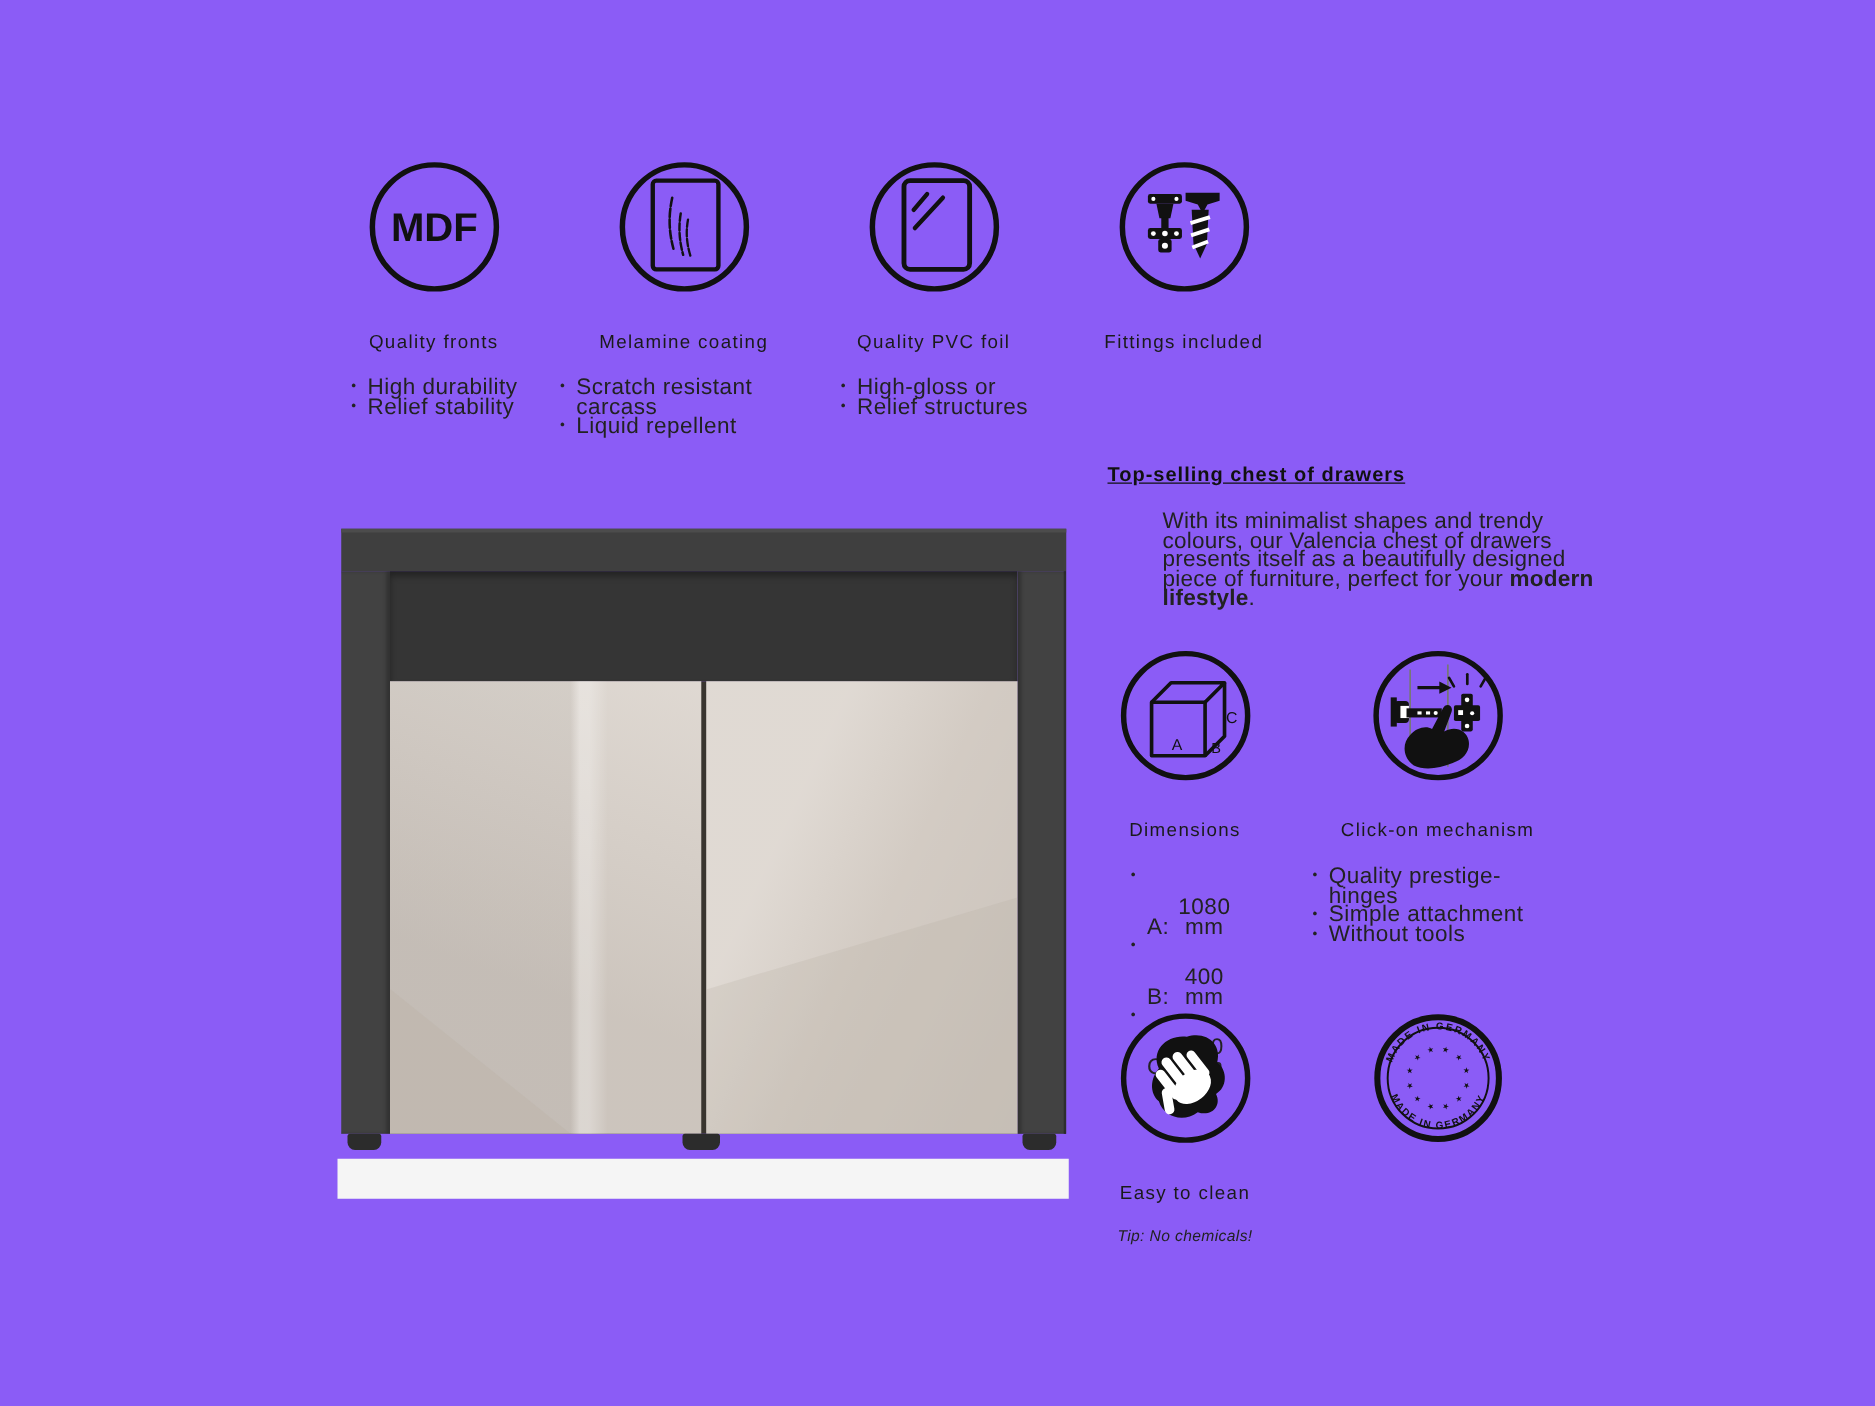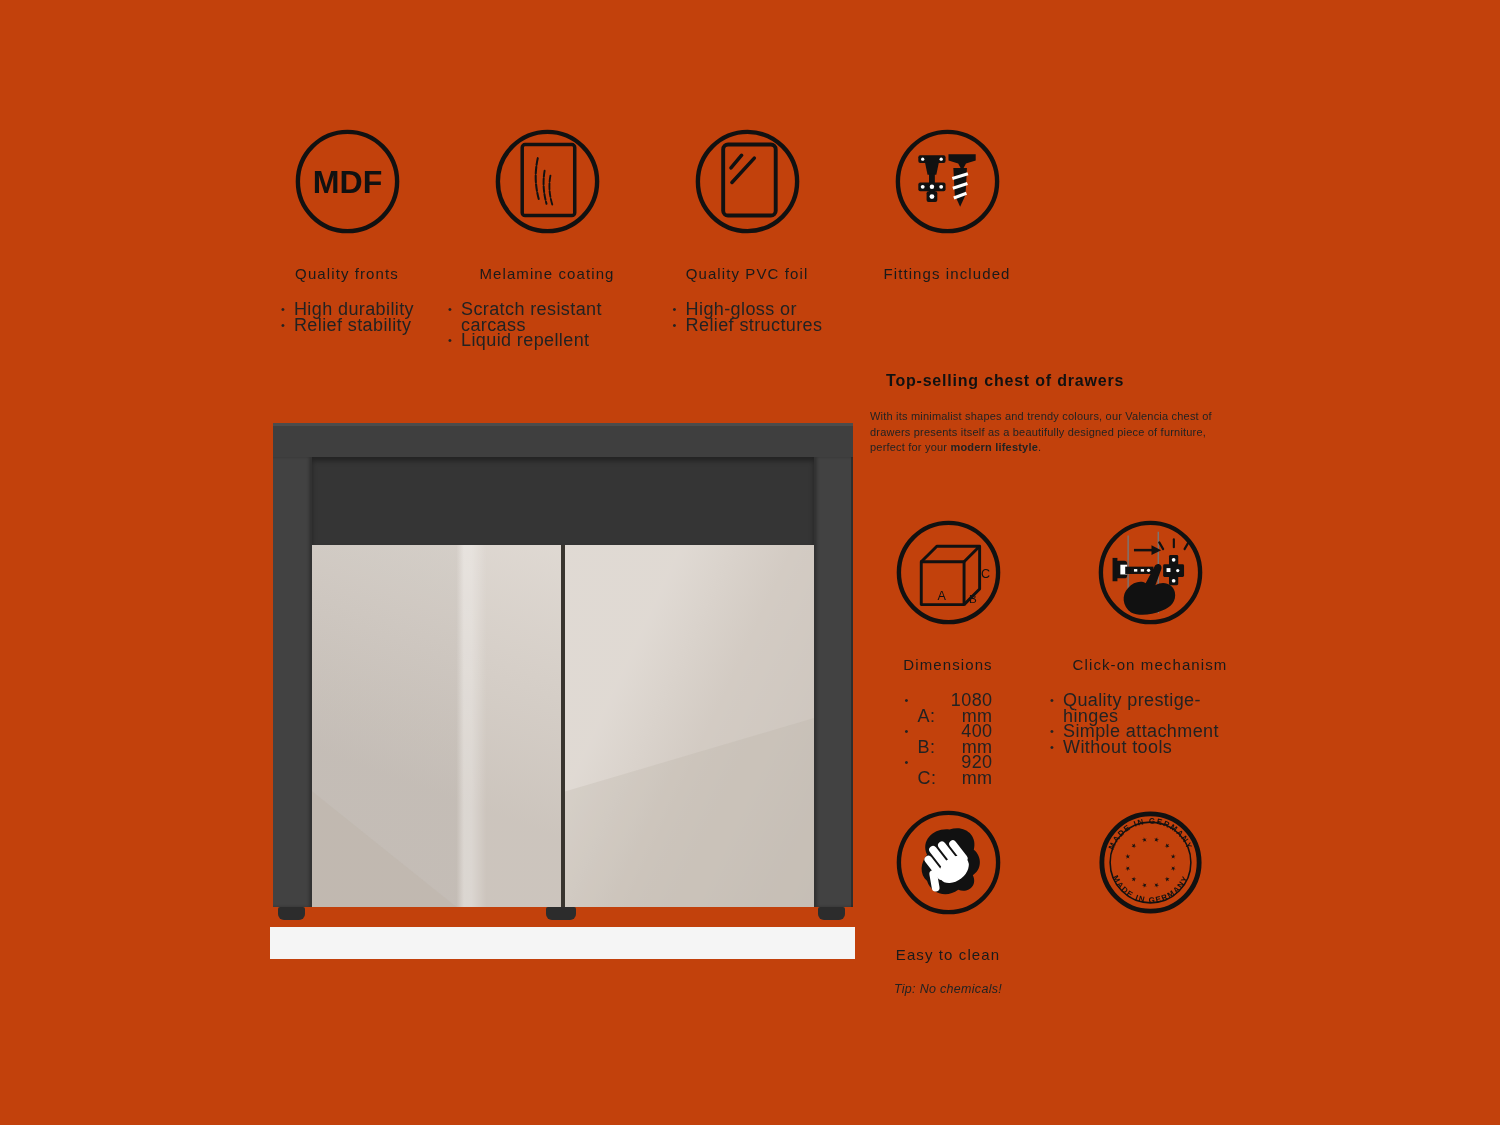--- a/index.html
+++ b/index.html
@@ -1,41 +1,41 @@
 <!DOCTYPE html>
 <html><head>
 <meta charset="utf-8">
 <style>
   html,body{margin:0;padding:0;background:#fff;}
-  .canvas{position:relative;width:1500px;height:1125px;background:#c2410c;overflow:hidden;
+  .canvas{position:relative;width:1500px;height:1125px;background:#8b5cf6;overflow:hidden;
           font-family:"Liberation Sans",sans-serif;color:#1c1c1c;}
   svg text{font-family:"Liberation Sans",sans-serif;}
 
   
   .top-row{position:absolute;left:247px;top:128px;display:flex;}
   .feat-col{width:200px;text-align:center;}
   .row2{position:absolute;left:847px;top:519px;display:flex;}
   .row2 .feat-col{width:202px;}
   .row3{position:absolute;left:847px;top:809px;display:flex;}
   .row3 .feat-col{width:202px;}
 
   .icon-wrap{height:107px;line-height:0;}
   .feat-label{margin-top:30px;font-size:15px;letter-spacing:1.1px;line-height:17px;color:#1a1a1a;}
   .bullets{margin:20px 0 0 0;padding:0;list-style:none;display:inline-block;text-align:left;
            font-size:18px;letter-spacing:.4px;line-height:15.5px;color:#222;}
   .bullets li{position:relative;padding-left:14px;}
   .bullets li::before{content:"•";position:absolute;left:1px;top:0;font-size:11px;}
   .dim-key{display:inline-block;width:17px;}
-  .dim-val{display:inline-block;width:58px;text-align:right;}
+  .dim-val{display:inline-block;width:58px;text-align:center;margin-top:25px;}
   .tip{margin-top:19px;font-size:12.5px;font-style:italic;letter-spacing:.3px;color:#222;}
 
   
   .info-heading{position:absolute;left:886px;top:372px;margin:0;font-size:16px;font-weight:bold;
-                letter-spacing:.8px;color:#111;}
-  .info-desc{position:absolute;left:870px;top:409px;width:354px;margin:0;font-size:11px;
+                letter-spacing:.8px;color:#111;text-decoration:underline;}
+  .info-desc{position:absolute;left:930px;top:409px;width:354px;margin:0;font-size:18px;
              line-height:15.6px;letter-spacing:.2px;color:#222;}
   .info-desc strong{font-weight:bold;}
 
   
   .photo{position:absolute;left:270px;top:400px;width:585px;height:560px;}
   .floor{position:absolute;left:0;top:527px;width:585px;height:32px;background:#f5f5f5;}
   .cab-top{position:absolute;left:3px;top:23px;width:580px;height:34px;background:#3f3f3f;
            border-top:3px solid #4c4c4c;box-sizing:border-box;}
   .cab-leg{position:absolute;top:57px;width:39px;height:450px;background:#424242;}
   .cab-leg.left{left:3px;box-shadow:inset -3px 0 3px rgba(0,0,0,.25);}

